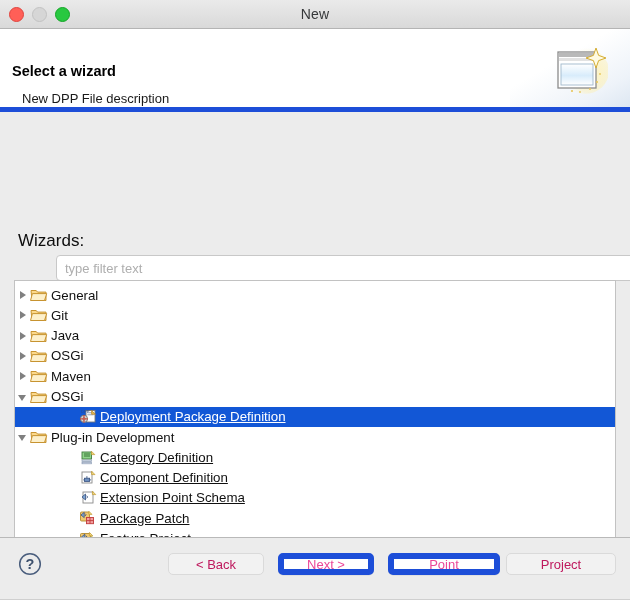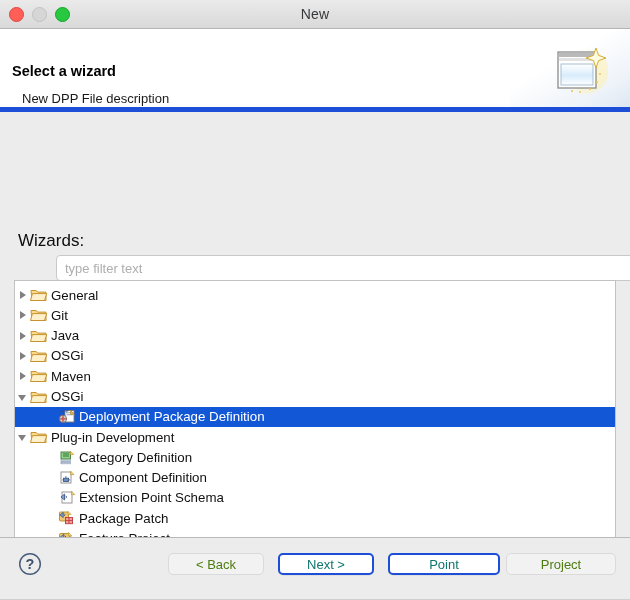--- a/index.html
+++ b/index.html
@@ -187,21 +187,21 @@
     flex: 0 0 18px;
     width: 18px;
     height: 16px;
     margin-right: 3px;
     position: relative;
   }
   .ticon svg { display: block; }
   .label { line-height: 1; }
 
   .indent-0 { padding-left: 2px; }
-  .indent-1 { padding-left: 30px; }
+  .indent-1 { padding-left: 51px; text-decoration: underline; }
 
   
   .partial-row {
     position: absolute;
     left: 48px;
     bottom: 0px;
     width: 14px;
     height: 5px;
     overflow: hidden;
   }
@@ -226,28 +226,28 @@
     top: 15px;
     height: 22px;
     box-sizing: border-box;
     border-radius: 5px;
     font-size: 13px;
     font-family: "Liberation Sans", sans-serif;
     display: flex;
     align-items: center;
     justify-content: center;
     background: #ffffff;
-    border: 2px solid #1d4ed8;
-    color: #0f766e;
+    border: 6px solid #1d4ed8;
+    color: #ec4899;
     box-shadow: 0 0.5px 0.5px rgba(0,0,0,0.10);
   }
   .btn.disabled {
     background: #f2f2f2;
     border: 1px solid #dadada;
-    color: #4d7c0f;
+    color: #be185d;
     box-shadow: none;
   }
   #btn-back   { left: 168px;  width: 96px; }
   #btn-next   { left: 278px;  width: 96px; }
   #btn-cancel { left: 388px;  width: 112px; }
   #btn-finish { left: 506px;  width: 110px; }
   #bottom-edge {
     position: absolute;
     left: 0; bottom: 0;
     width: 630px; height: 1px;

